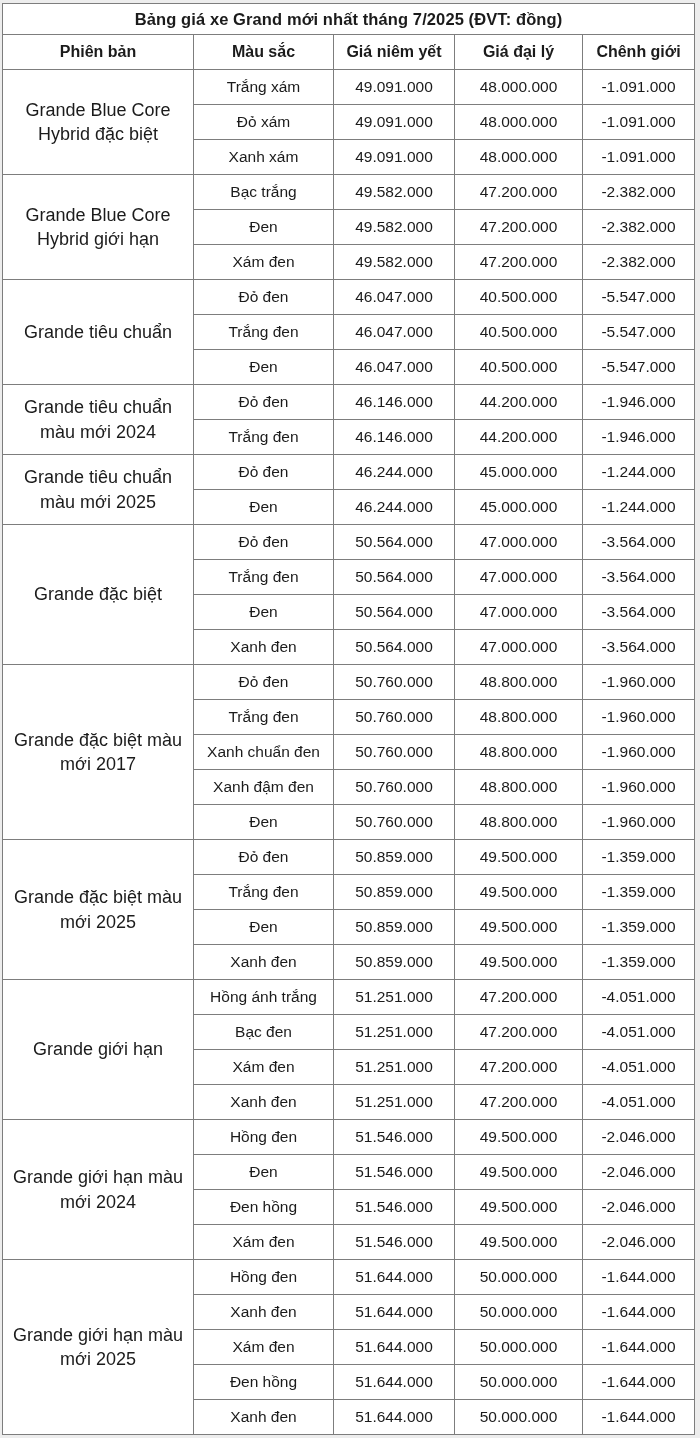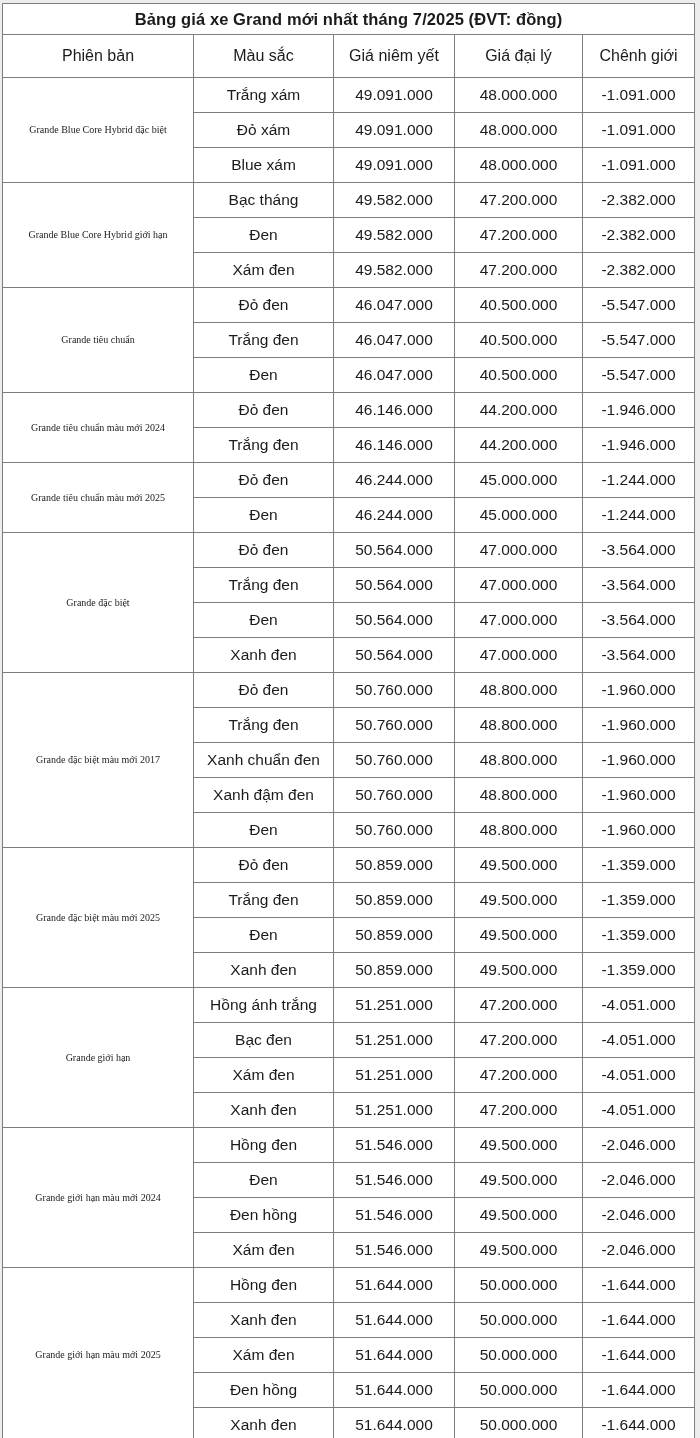--- a/index.html
+++ b/index.html
@@ -34,35 +34,34 @@
     box-sizing: border-box;
   }
   tr.title-row th {
     height: 31px;
     font-size: 16.5px;
     font-weight: bold;
     letter-spacing: 0.1px;
     margin-top: 8px;
   }
   tr.header-row th {
-    height: 43px;
+    height: 35px;
     font-size: 16px;
-    font-weight: normal;
+    font-weight: bold;
   }
   tbody tr {
     height: 35px;
   }
   tbody td {
     font-size: 15.5px;
     font-weight: normal;
     line-height: 1.35;
   }
   td.version {
-    font-size: 10px;
-    font-family: Liberation Serif, serif;
+    font-size: 18px;
   }
 </style>
 </head>
 <body>
 
 <div class="page">
   <table class="price-table">
     <colgroup>
       <col style="width:191px">
       <col style="width:140px">
@@ -90,28 +89,28 @@
           <td>48.000.000</td>
           <td>-1.091.000</td>
         </tr>
         <tr>
           <td>Đỏ xám</td>
           <td>49.091.000</td>
           <td>48.000.000</td>
           <td>-1.091.000</td>
         </tr>
         <tr>
-          <td>Blue xám</td>
+          <td>Xanh xám</td>
           <td>49.091.000</td>
           <td>48.000.000</td>
           <td>-1.091.000</td>
         </tr>
         <tr>
           <td rowspan="3" class="version">Grande Blue Core Hybrid giới hạn</td>
-          <td>Bạc tháng</td>
+          <td>Bạc trắng</td>
           <td>49.582.000</td>
           <td>47.200.000</td>
           <td>-2.382.000</td>
         </tr>
         <tr>
           <td>Đen</td>
           <td>49.582.000</td>
           <td>47.200.000</td>
           <td>-2.382.000</td>
         </tr>

